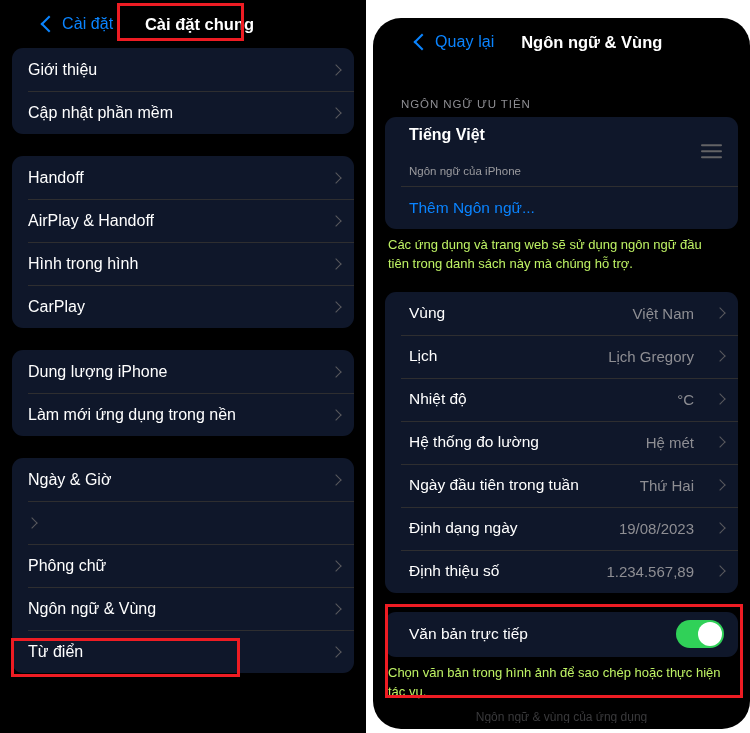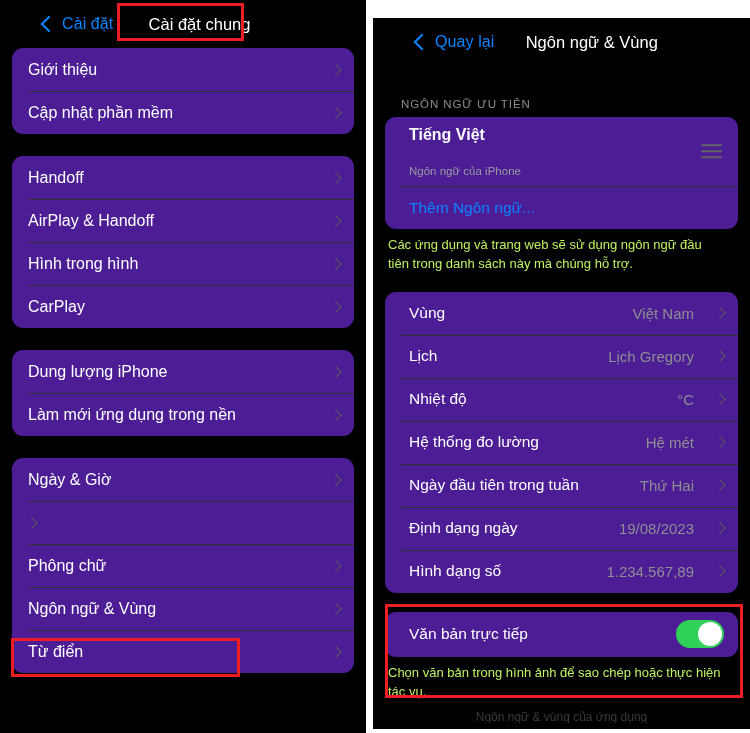--- a/index.html
+++ b/index.html
@@ -11,21 +11,21 @@
   }
   #root { position: relative; width: 750px; height: 733px; background: #ffffff; }
 
   
   .panel {
     position: absolute;
     background: #000000;
     overflow: hidden;
   }
   #panel-left  { left: 0px;   top: 0px;  width: 366px; height: 733px; }
-  #panel-right { left: 373px; top: 18px; width: 377px; height: 711px; }
+  #panel-right { left: 373px; top: 18px; width: 377px; height: 711px; border-radius: 28px; }
 
   
   .navbar {
     position: relative;
     height: 48px;
     margin-left: 33px;
   }
   .nav-back {
     position: absolute;
     left: 8px; top: 50%;
@@ -43,28 +43,28 @@
     transform: rotate(45deg);
     margin-right: 7px;
     margin-left: 2px;
   }
   .nav-title {
     position: absolute;
     left: 50%; top: 50%;
     transform: translate(-50%, -50%);
     color: #ffffff;
     font-size: 16.5px;
-    font-weight: normal;
+    font-weight: bold;
     white-space: nowrap;
   }
   #panel-right .nav-title { left: 54%; }
 
   
   .card {
-    background: #4c1d95;
+    background: #0f172a;
     border-radius: 11px;
     margin: 0 12px;
     overflow: hidden;
   }
   .row {
     position: relative;
     display: flex;
     align-items: center;
     min-height: 43px;
     padding: 0 14px 0 16px;
@@ -338,21 +338,21 @@
           <span class="chevron-right"></span>
         </div>
 
         <div class="row">
           <span class="label">Định dạng ngày</span>
           <span class="value">19/08/2023</span>
           <span class="chevron-right"></span>
         </div>
 
         <div class="row">
-          <span class="label">Hình dạng số</span>
+          <span class="label">Định thiệu số</span>
           <span class="value">1.234.567,89</span>
           <span class="chevron-right"></span>
         </div>
 
       </div>
     </div>
 
     <div class="group" style="margin-top:19px">
       <div class="card">
         <div class="row" style="min-height:45px">

